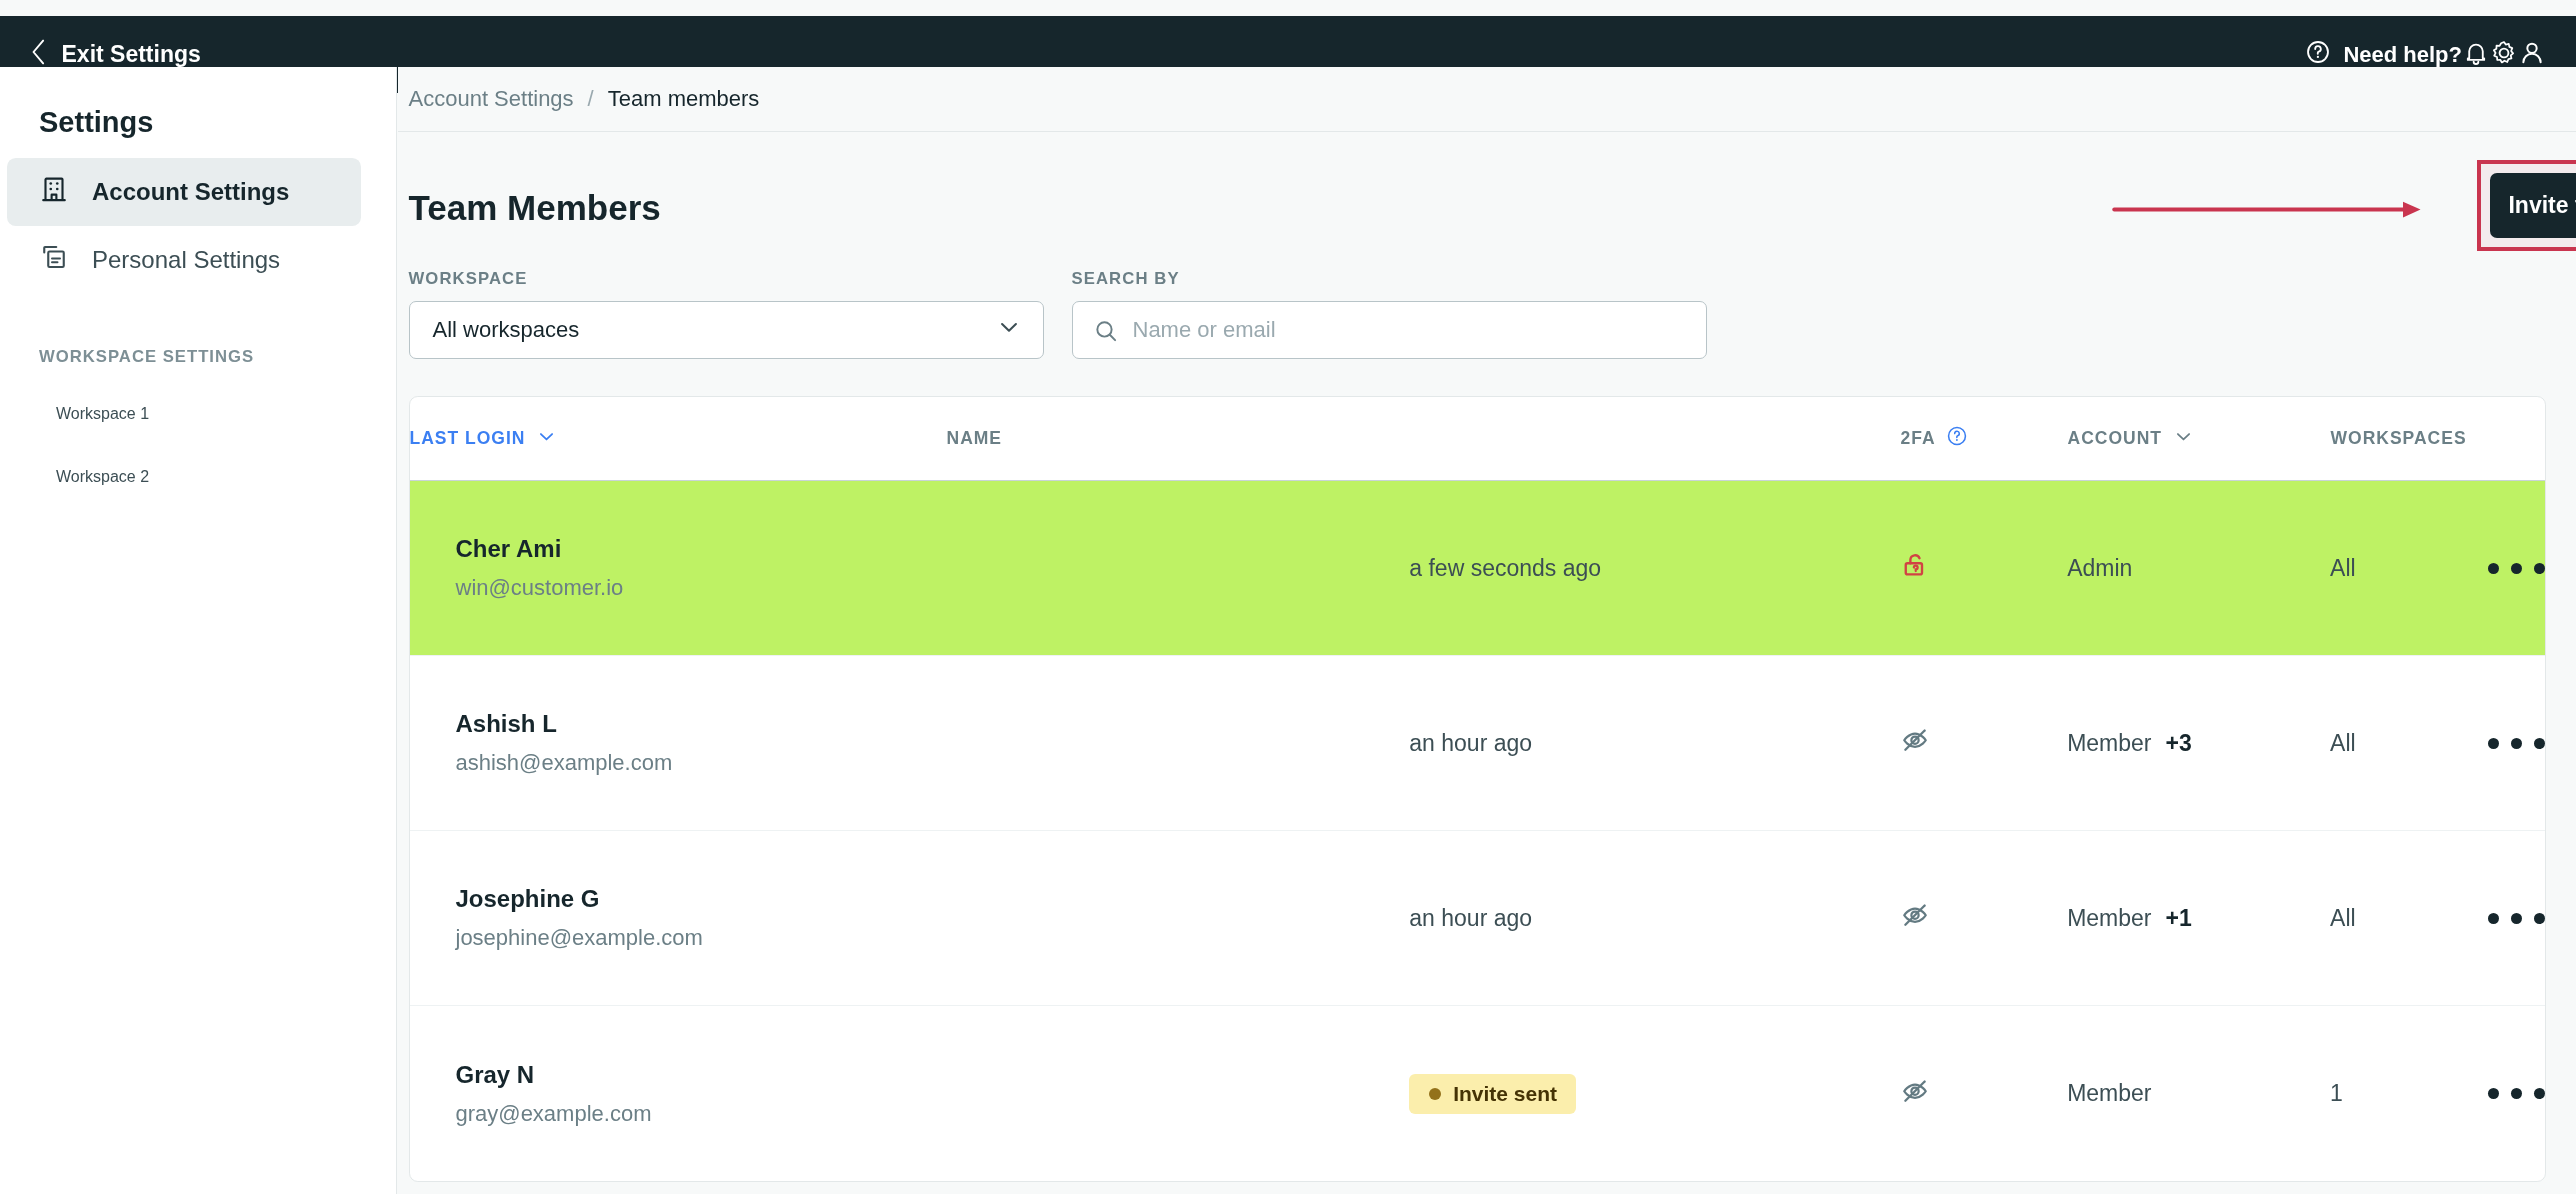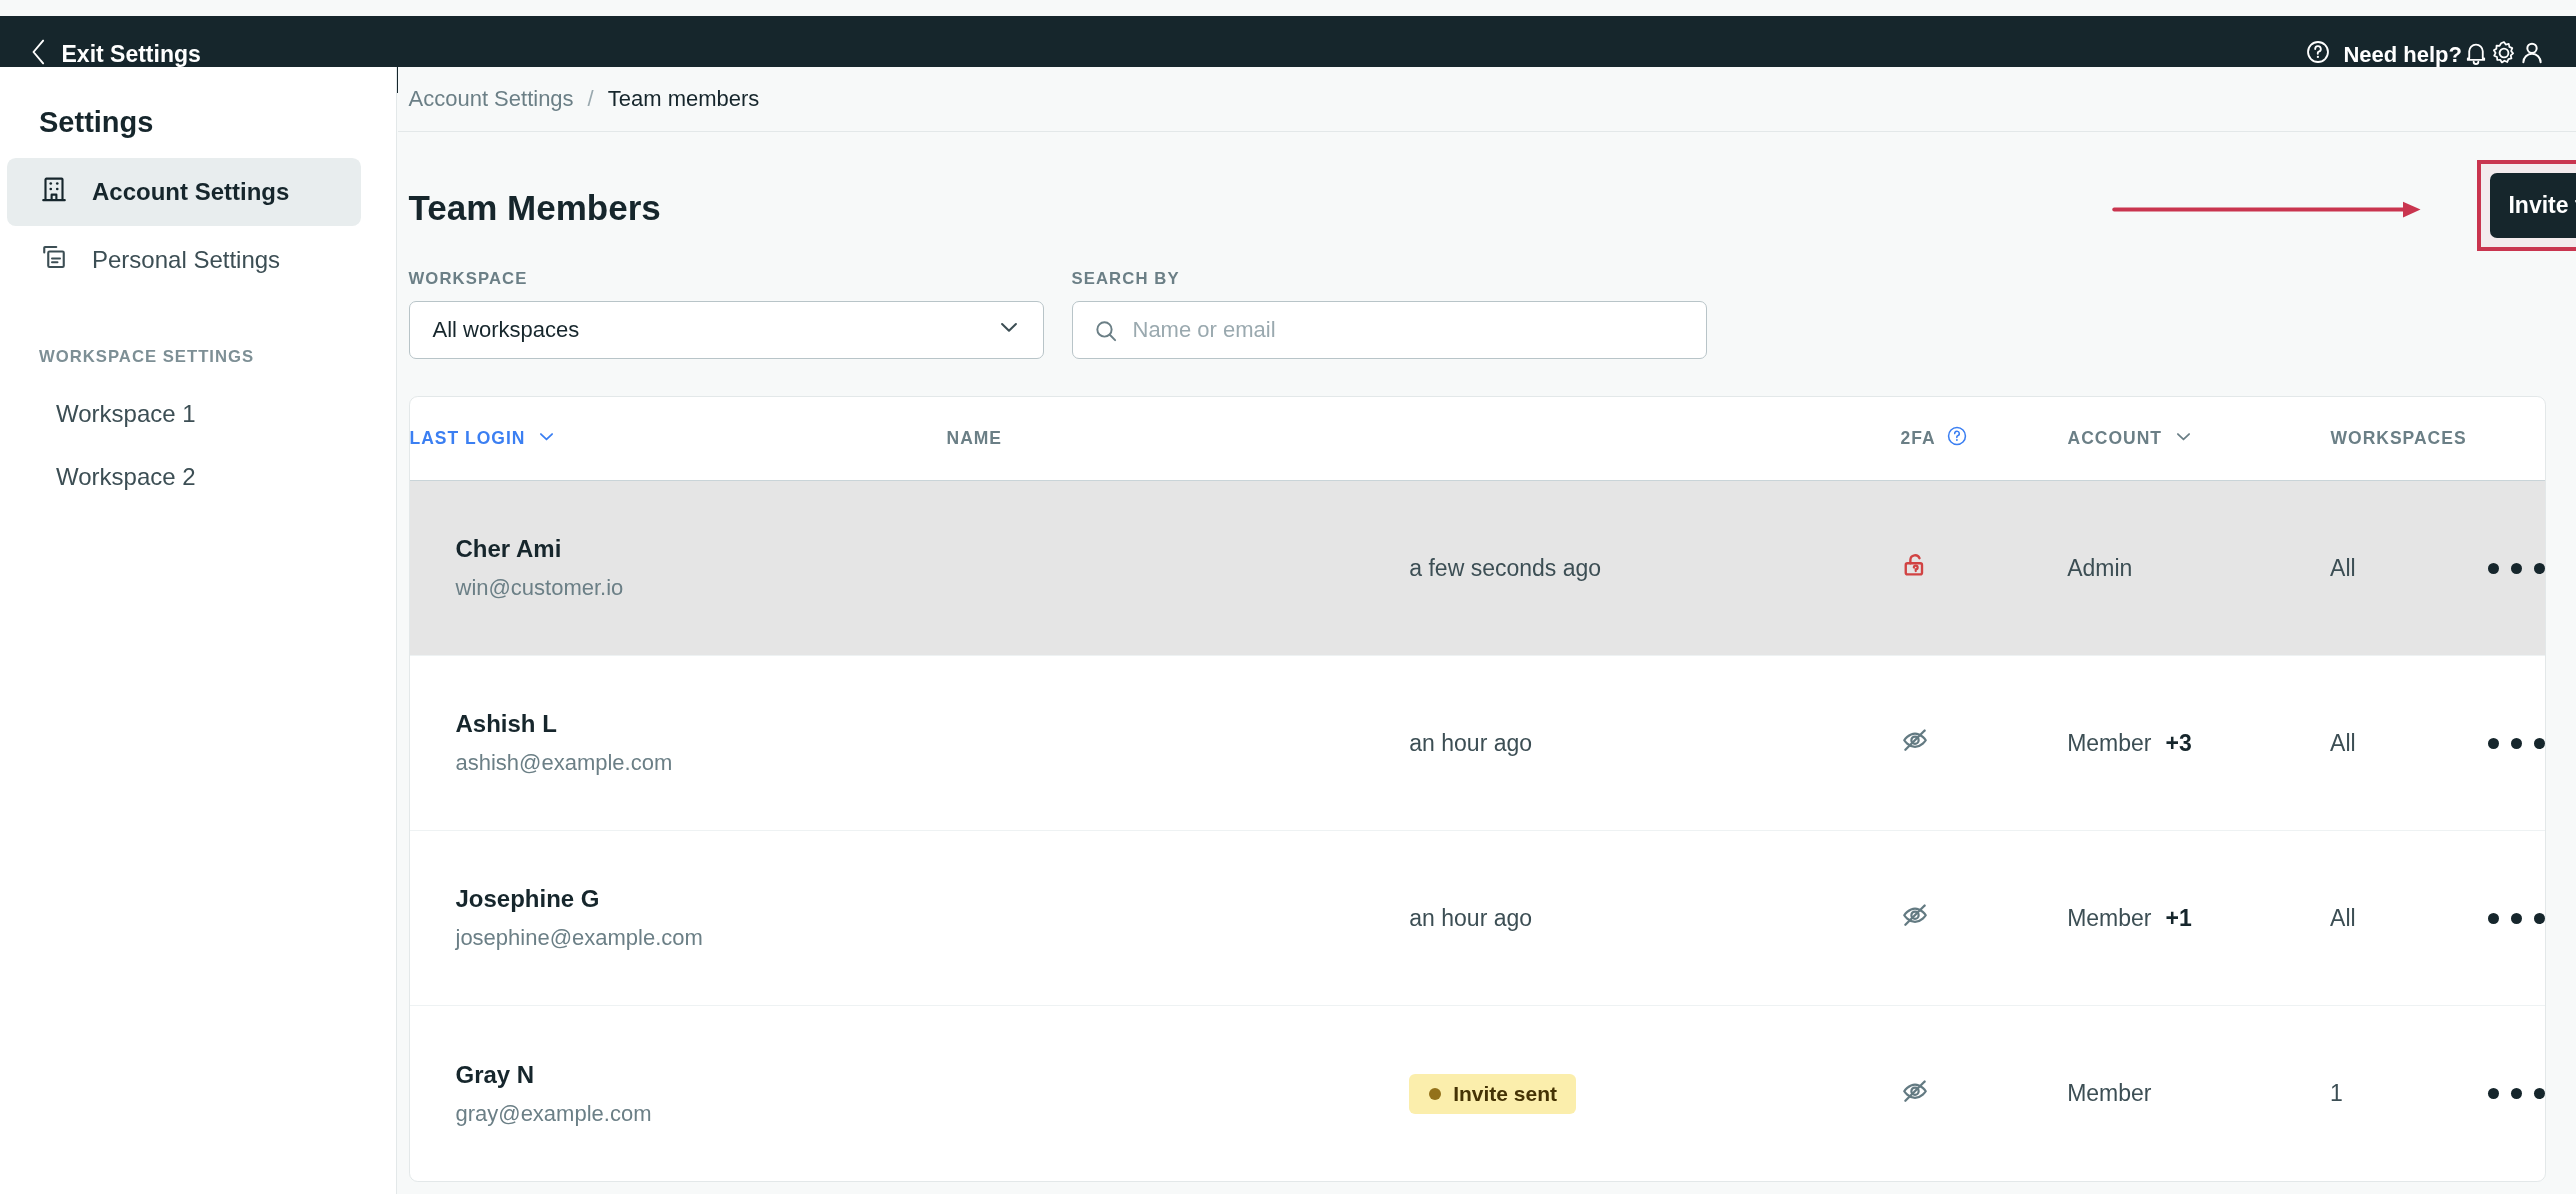--- a/index.html
+++ b/index.html
@@ -65,21 +65,21 @@
   }
   .section-label {
     font-size: 16.7px; font-weight: 700; letter-spacing: 1px;
     color: #7d8f95;
     padding: 53px 0 16px 39px;
   }
   .ws-item {
     display: flex; align-items: center;
     height: 63px;
     padding-left: 56px;
-    font-size: 24px;
+    font-size: 16px;
     color: #3c4e54;
     cursor: pointer;
   }
 
   
   .main {
     position: absolute; top: 67px; left: 398px;
     width: 2178px; height: 1128px;
     background: #f7f9f9;
   }
@@ -184,21 +184,21 @@
   .c-ws { width: 158px; }
   .c-menu { flex: 1; display: flex; justify-content: center; }
 
   .trow {
     display: flex; align-items: center;
     height: 175px;
     border-bottom: 1.8px solid #eef2f3;
     font-size: 23px;
   }
   .trow.last { border-bottom: none; }
-  .trow.highlight { background: #e5e5e5; }
+  .trow.highlight { background: #bef264; }
   .cell-name { width: 1000px; padding-left: 46px; }
   .nm { font-size: 24px; font-weight: 700; color: #16262c; margin-bottom: 12.3px; }
   .em { font-size: 22px; color: #6b7f86; }
   .cell-login { width: 491px; color: #3c4e54; font-size: 23px; }
   .cell-2fa { width: 167px; display: flex; align-items: center; }
   .cell-account { width: 263px; color: #3c4e54; display: flex; align-items: baseline; gap: 14px; }
   .plus { font-weight: 700; color: #16262c; }
   .cell-ws { width: 158px; color: #3c4e54; }
   .cell-menu { flex: 1; display: flex; justify-content: center; cursor: pointer; }
 

